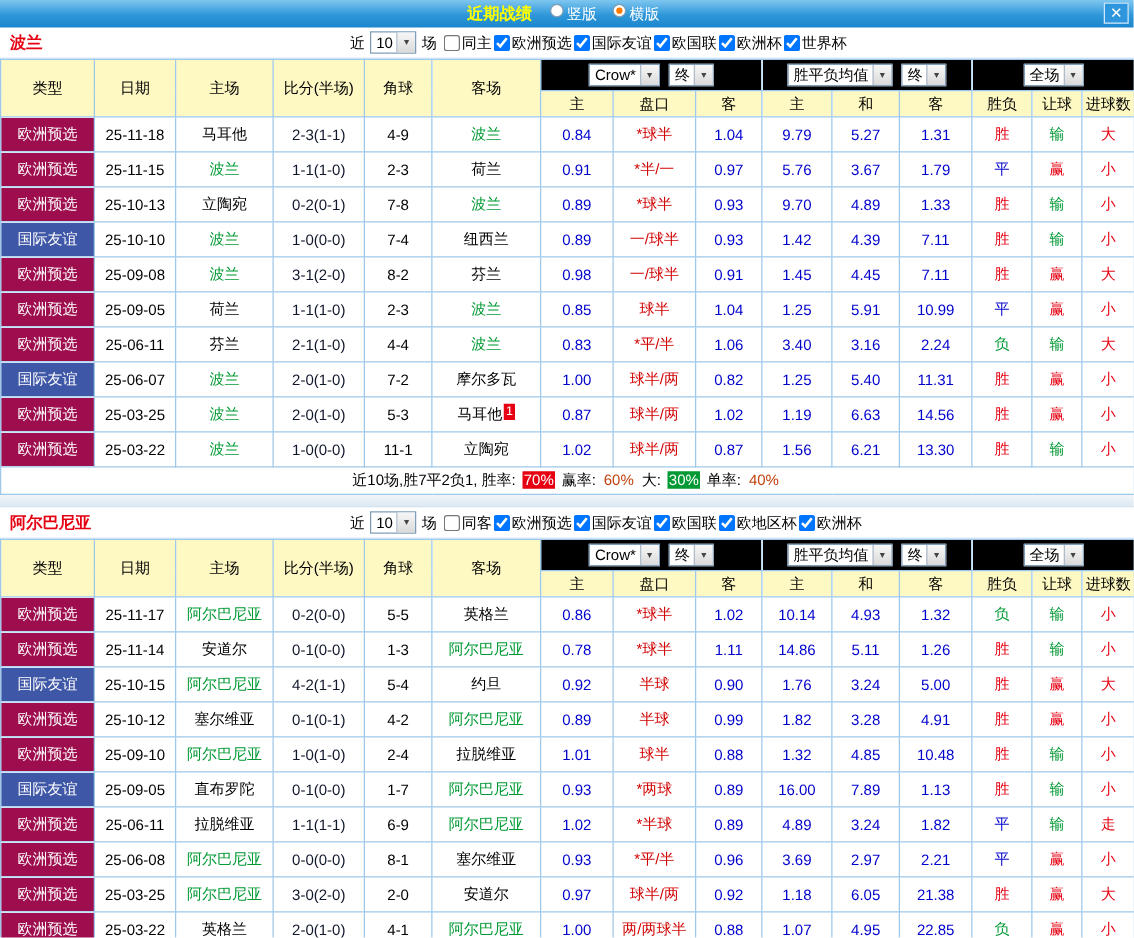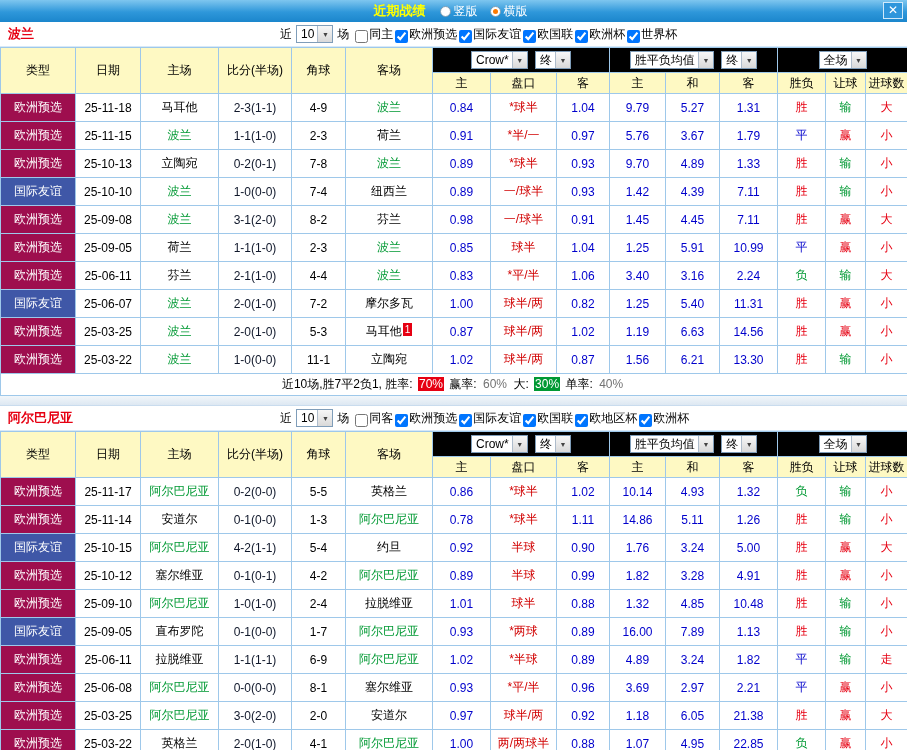--- a/index.html
+++ b/index.html
@@ -8,34 +8,34 @@
     width:907px; height:750px; overflow:hidden; background:#fff;
     font-family:"Liberation Sans","DejaVu Sans",sans-serif; font-size:12px; color:#000;
   }
   
   .titlebar{
     height:22px; display:flex; align-items:center; justify-content:center; position:relative;
     background:linear-gradient(180deg,#7ec6ef 0%,#2e97da 55%,#1b86cc 100%);
     color:#fff;
   }
   .titlebar .title{ color:#ffff00; font-weight:bold; font-size:13px; margin-right:8px; }
-  .radio-opt{ display:inline-flex; align-items:center; gap:3px; margin:0 6px; cursor:pointer; font-size:12px; }
+  .radio-opt{ display:inline-flex; gap:3px; margin:0 6px; cursor:pointer; font-size:12px; }
   .radio{ width:11px; height:11px; border-radius:50%; background:#fff; border:1px solid #7a9db5; display:inline-block; position:relative; }
   .radio.on::after{ content:""; position:absolute; left:2px; top:2px; width:5px; height:5px; border-radius:50%; background:#ff7a00; }
   .close-btn{
     position:absolute; right:4px; top:2px; width:20px; height:17px; line-height:15px; text-align:center;
     background:#2e96dc; border:1px solid #cfe9fa; color:#fff; font-weight:bold; cursor:pointer; font-size:12px;
   }
   
   .section-bar{ height:25px; display:flex; align-items:center; background:#fff; border-bottom:1px solid #d7e9f8; }
   .team-name{ color:#e60012; font-weight:bold; font-size:13px; padding-left:8px; width:278px; flex:none; }
   .filters{ display:flex; align-items:center; }
   .filters .lbl{ margin:0 2px; }
   .cbs{ display:inline-flex; align-items:center; margin-left:4px; }
-  .cb{ display:inline-flex; align-items:flex-end; margin-right:2px; cursor:pointer; }
+  .cb{ display:inline-flex; align-items:center; margin-right:2px; cursor:pointer; }
   .cb input{ width:13px; height:13px; margin:0 1px 0 0; }
   
   .sel{
     display:inline-flex; align-items:center; height:18px; border:1px solid #7f9db9; background:#fff;
     padding-left:4px; margin:0 2px; cursor:pointer; vertical-align:middle;
   }
   .sel-txt{ padding-right:3px; }
   .arr{ width:15px; height:16px; border-left:1px solid #aebccb; background:linear-gradient(#f7f7f7,#d9d9d9);
         display:inline-flex; align-items:center; justify-content:center; }
   .arr::after{ content:"▼"; font-size:7px; color:#444; }
@@ -59,21 +59,21 @@
   .red{ color:#e60012; }
   .green{ color:#009933; }
   .blue{ color:#0000cc; }
   .redcard{ display:inline-block; background:#e60012; color:#fff; font-size:10px; line-height:13px;
             padding:0 2px; margin-left:1px; vertical-align:top; }
   
   td.summary{ height:22px; text-align:center; background:#fff; }
   .pct{ display:inline-block; padding:0 1px; margin:0 2px; }
   .red-bg{ background:#e60012; color:#fff; }
   .green-bg{ background:#009933; color:#ffffff; }
-  .blue-text{ color:#737373; }
+  .blue-text{ color:#c2410c; }
   
   .gap{ height:10px; background:linear-gradient(#f2f6fa,#dde8f2); border-bottom:1px solid #c9dcee; }
 </style>
 </head>
 <body>
 
 <div class="titlebar">
   <span class="title">近期战绩</span>
   <span class="radio-opt">
     <span class="radio"></span>

